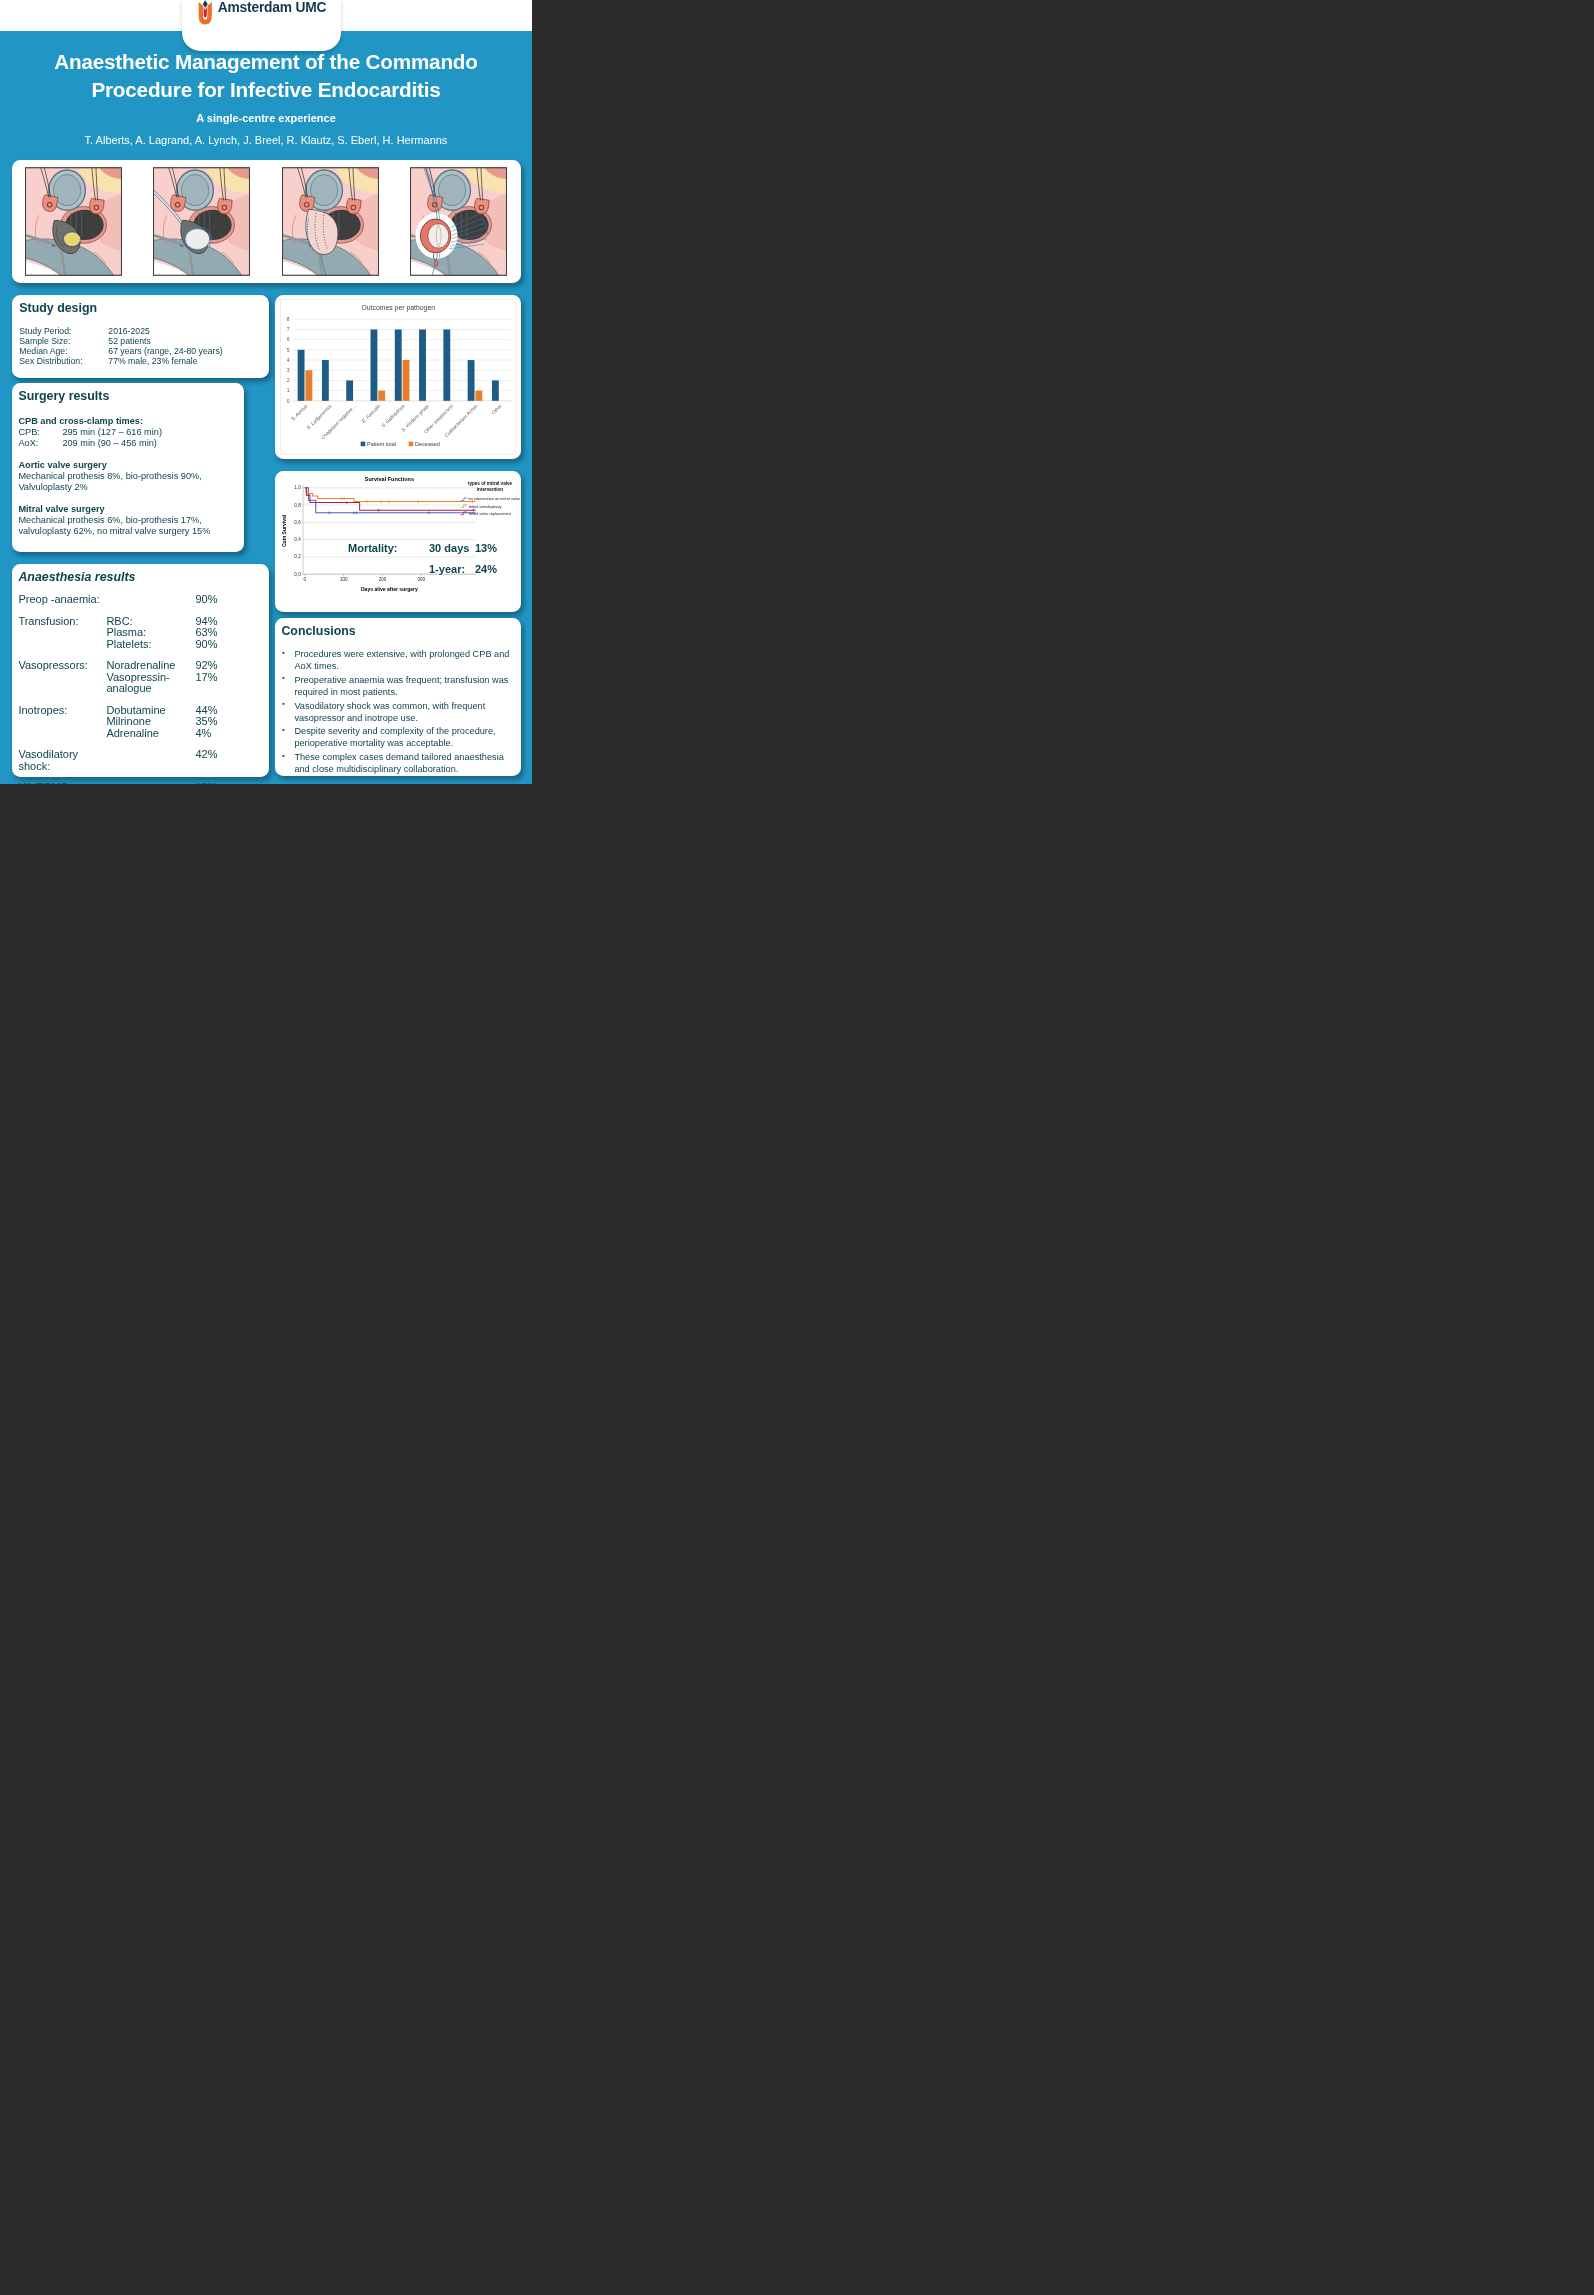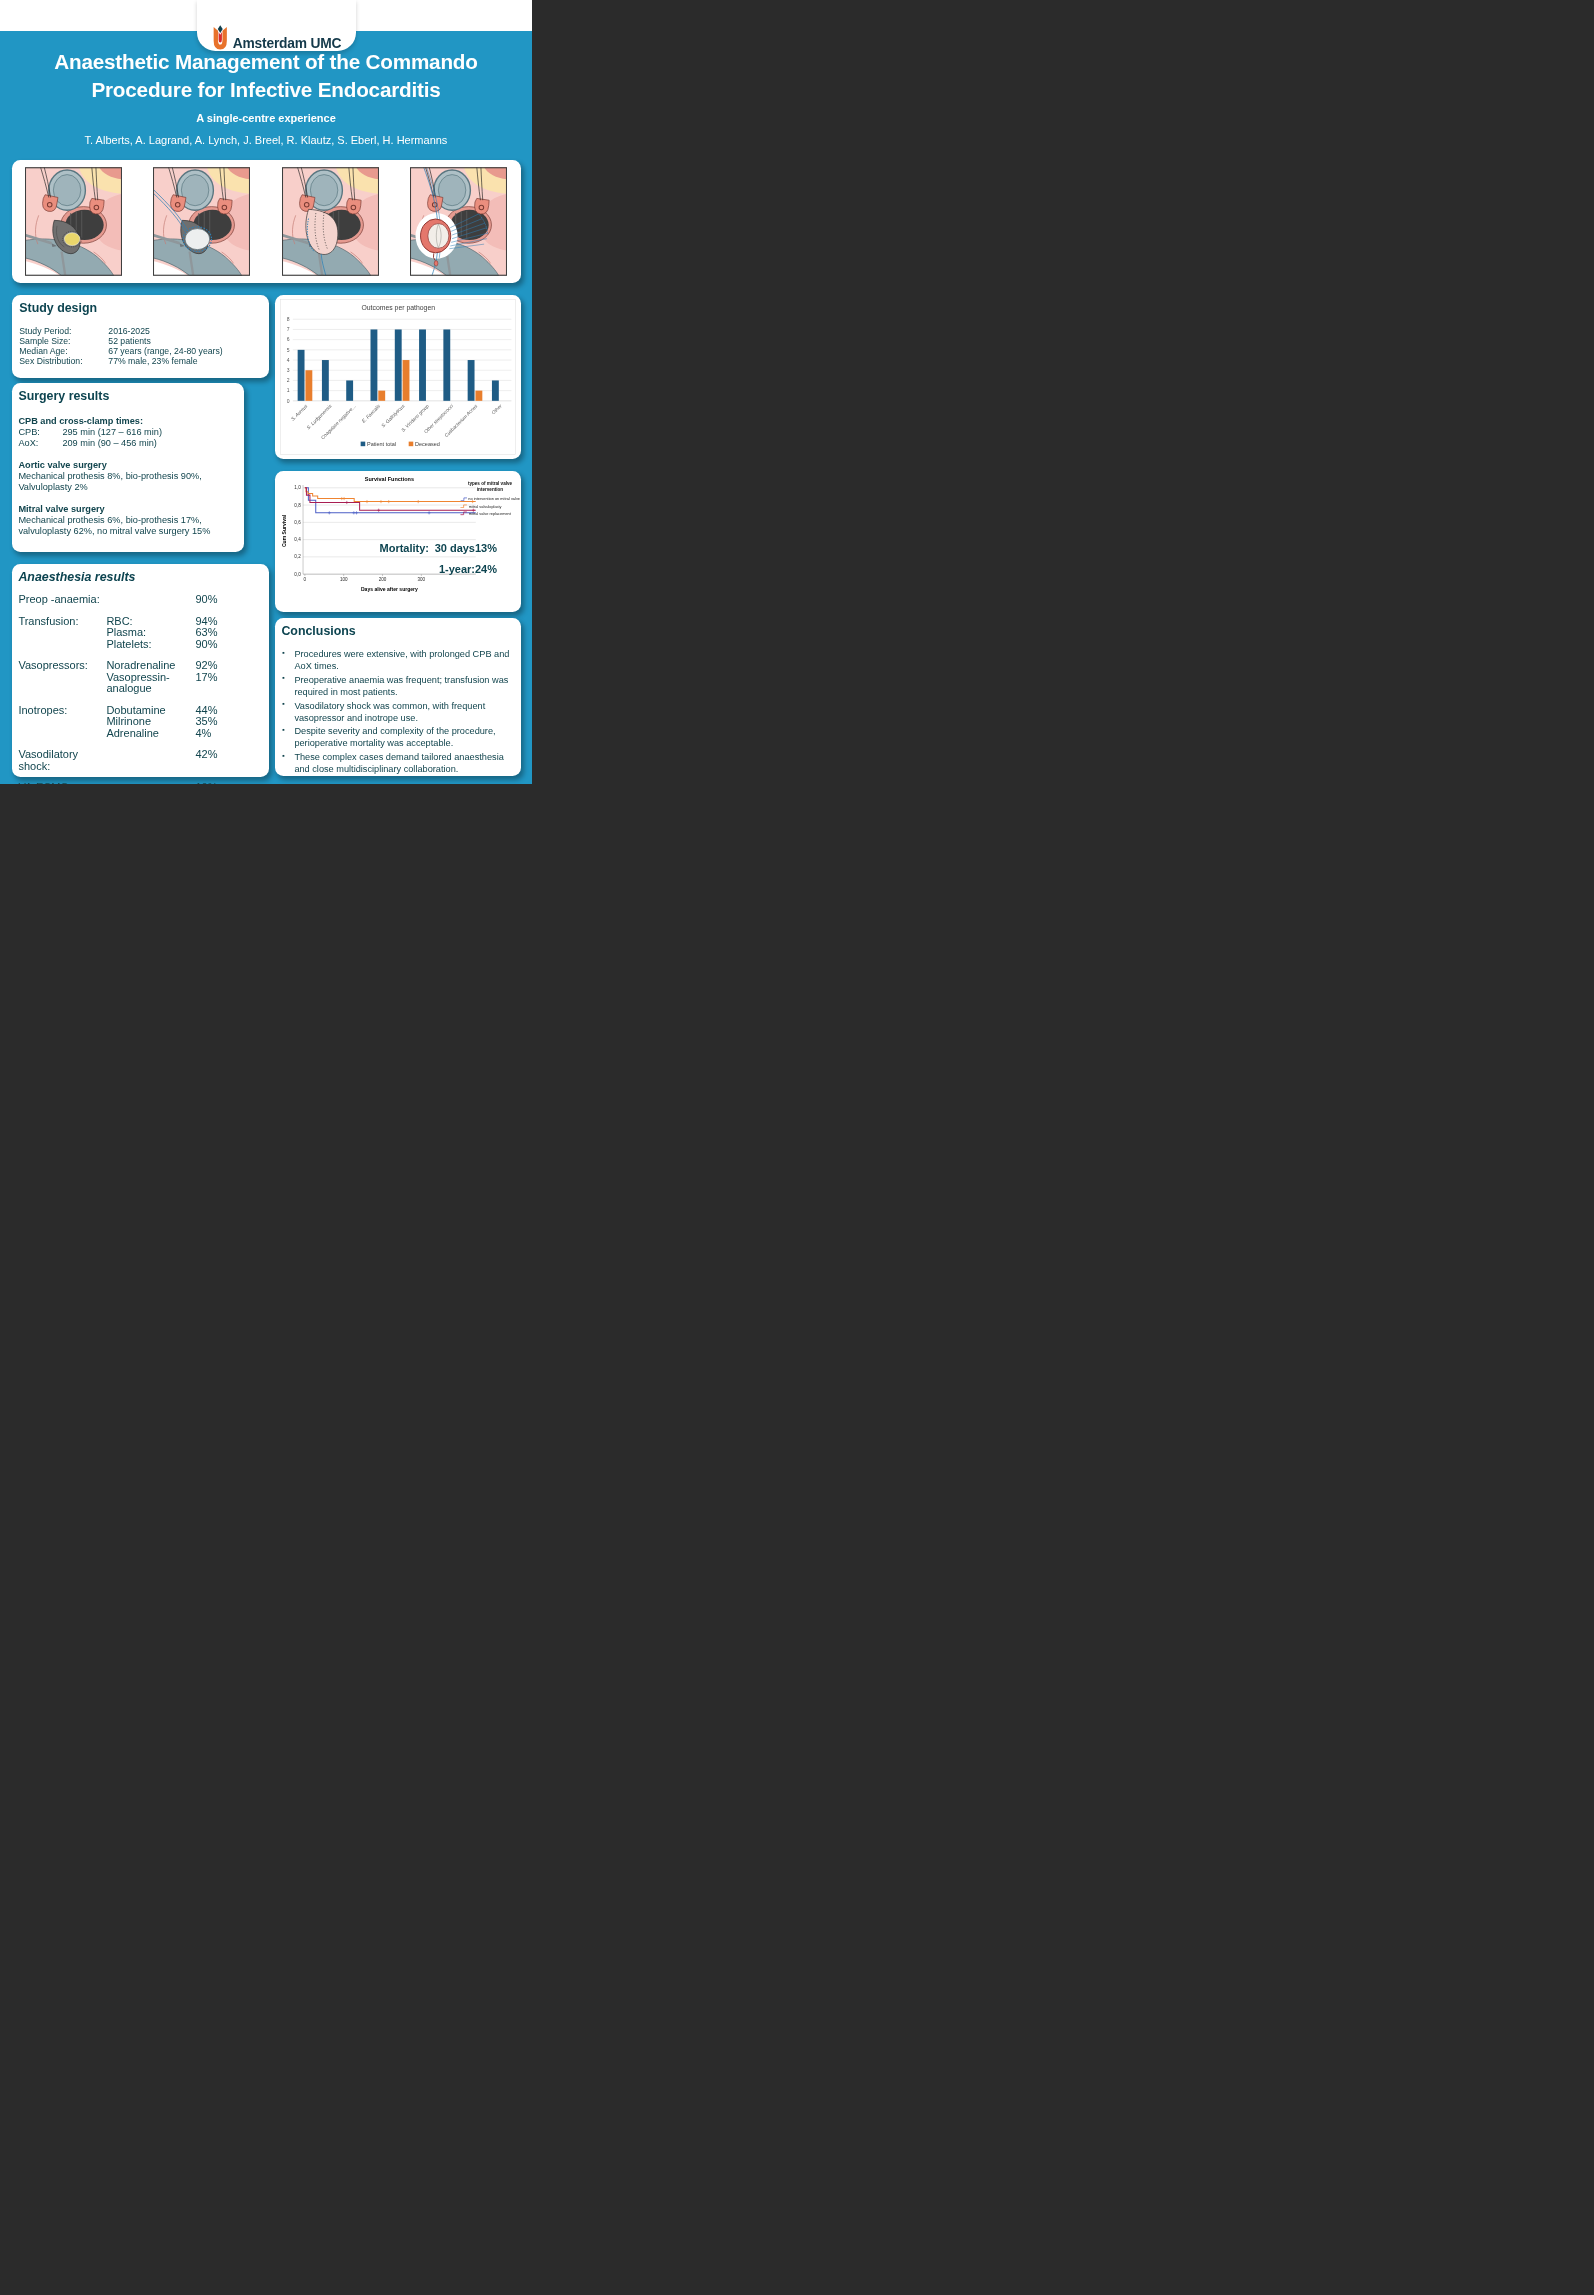--- a/index.html
+++ b/index.html
@@ -1,21 +1,21 @@
 <!DOCTYPE html>
 <html style="font-size:7.3px"><head>
 <meta charset="utf-8">
 <style>
   html,body{margin:0;padding:0;background:#2b2b2b;}
   *{box-sizing:border-box;}
   .poster{position:relative;width:532px;height:784px;background:#2196C4;overflow:hidden;
           font-family:"Liberation Sans",sans-serif;color:#12454E;}
   .top-band{position:absolute;left:0;top:0;width:100%;height:31px;background:#FFFFFF;}
-  .logo-box{position:absolute;left:197px;top:0;width:159px;height:51px;background:#FFFFFF;
-            border-radius:0 0 18.4px 18.4px;display:flex;align-items:flex-end;justify-content:center;gap:4.6px;
+  .logo-box{position:absolute;left:182px;top:0;width:159px;height:51px;background:#FFFFFF;
+            border-radius:0 0 18.4px 18.4px;display:flex;align-items:flex-start;justify-content:center;gap:4.6px;
             box-shadow:0 2.3px 4.1px rgba(0,0,0,0.18);}
   .logo-text{font-size:13.8px;font-weight:600;color:#14394A;letter-spacing:-0.2px;}
   .title{position:absolute;left:0;top:48px;width:100%;text-align:center;color:#FFFFFF;
          font-size:20.7px;font-weight:bold;line-height:27.5px;letter-spacing:-0.2px;}
   .subtitle{position:absolute;left:0;top:112px;width:100%;text-align:center;color:#FFFFFF;
             font-size:11px;font-weight:bold;}
   .authors{position:absolute;left:0;top:134px;width:100%;text-align:center;color:#FFFFFF;font-size:11px;}
   .card{position:absolute;background:#FFFFFF;border-radius:8.3px;box-shadow:2.8px 3.7px 5.5px rgba(0,0,0,0.32);}
   .strip{left:11.5px;top:160px;width:509px;height:123px;display:flex;align-items:center;
          justify-content:space-between;padding:0 13.8px;}
@@ -38,21 +38,21 @@
   .an-row{display:grid;grid-template-columns:88px 89px 1fr;font-size:11px;line-height:11.5px;}
   .an-gap{margin-top:10px;}
   
   .chart-card{left:275px;top:295px;width:246px;height:164px;}
   .surv-card{left:275px;top:471px;width:246px;height:141px;}
   .km-legend{position:absolute;left:185px;top:10px;width:60px;}
   .km-legend-title{font-size:4.6px;font-weight:bold;color:#111;text-align:center;line-height:5.5px;margin-bottom:3.2px;}
   .km-item{display:flex;align-items:center;gap:1.4px;height:7.3px;white-space:nowrap;}
   .km-item span{font-size:3.9px;color:#222;}
   .mortality{position:absolute;left:73px;top:67px;display:flex;color:#0D4450;
-             font-size:11px;font-weight:bold;line-height:20.7px;text-align:right;}
+             font-size:11px;font-weight:bold;line-height:20.7px;}
   .m-label{width:81px;}
   .m-row{display:grid;grid-template-columns:46px 1fr;}
   
   .concl{left:275px;top:618px;width:246px;height:158px;padding:6px 8.3px 0 6.4px;}
   .concl h2{margin-bottom:10px;}
   .bullet-item{position:relative;padding-left:13px;font-size:9.2px;line-height:12px;margin-bottom:1.8px;}
   .bullet-item::before{content:"▪";position:absolute;left:0.9px;top:-1.4px;font-size:7.3px;color:#12454E;}
 </style>
 </head>
 <body>

